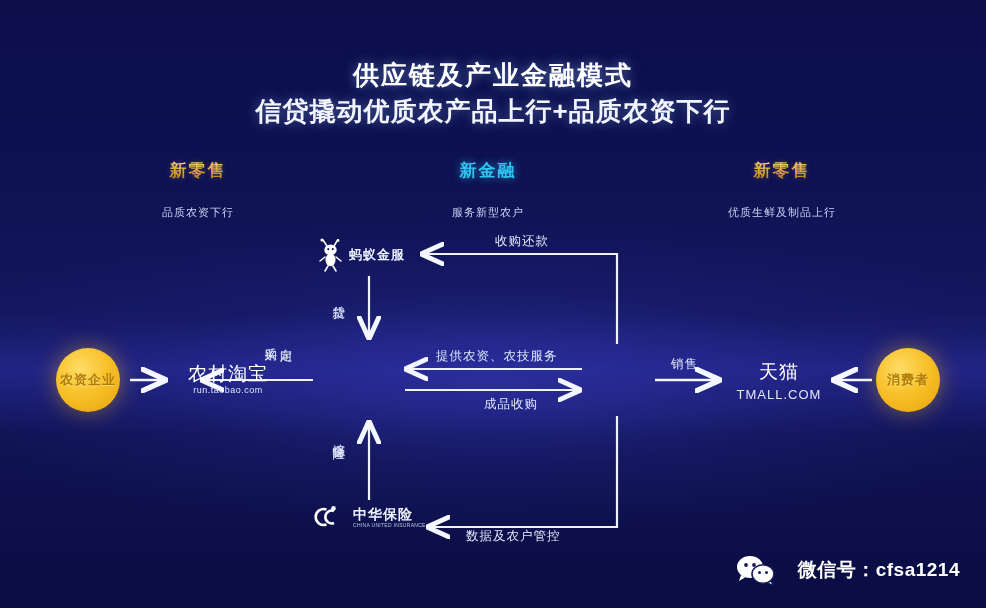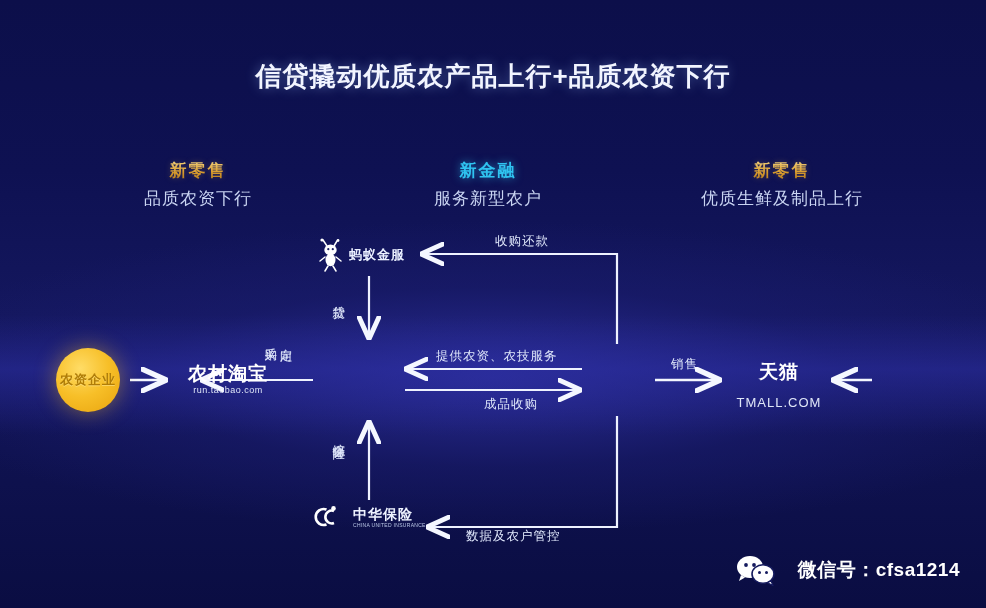--- a/index.html
+++ b/index.html
@@ -28,21 +28,21 @@
     text-shadow:0 0 12px rgba(150,190,255,.55);line-height:1.35;
   }
   .title-line2{
     font-size:26px;font-weight:bold;color:#f2f5ff;letter-spacing:1px;
     text-shadow:0 0 12px rgba(150,190,255,.45);line-height:1.45;
   }
 
   
   .sec{position:absolute;text-align:center;width:220px;}
   .sec-title{font-size:17px;font-weight:bold;letter-spacing:2px;line-height:1.3;}
-  .sec-sub{font-size:17px;color:#c9d4f2;letter-spacing:1px;margin-top:5px;}
+  .sec-sub{font-size:11px;color:#c9d4f2;letter-spacing:1px;margin-top:23px;}
   .gold-txt{
     color:#e3a83a;
     background:linear-gradient(180deg,#f6d98a 0%,#d99b2c 55%,#a9701a 100%);
     -webkit-background-clip:text;background-clip:text;-webkit-text-fill-color:transparent;
     text-shadow:0 0 6px rgba(220,170,70,.25);
   }
   .cyan-txt{color:#2fc3f0;text-shadow:0 0 9px rgba(47,195,240,.6);}
 
   
   .node{position:absolute;display:flex;align-items:center;justify-content:center;text-align:center;}
@@ -57,24 +57,24 @@
   .circle-cyan{
     width:66px;height:66px;border-radius:50%;
     background:radial-gradient(circle at 38% 32%, #6fe0ff 0%, #25b8ea 52%, #1697cf 100%);
     box-shadow:0 0 26px rgba(40,190,240,.5);
     color:#0a5f86;font-size:14px;font-weight:bold;line-height:1.12;letter-spacing:1px;
     display:flex;align-items:center;justify-content:center;
   }
   .circle-cyan.small-txt{font-size:12.5px;}
 
   .brand{color:#ffffff;text-align:center;line-height:1.05;}
-  .brand-cn{font-size:19px;font-weight:bold;letter-spacing:1px;}
+  .brand-cn{font-size:19px;font-weight:normal;letter-spacing:1px;}
   .brand-en{font-size:9px;letter-spacing:.5px;color:#dfe6f8;margin-top:2px;}
   .brand-tm .brand-cn{font-size:19px;}
-  .brand-tm .brand-en{font-size:13px;letter-spacing:1px;margin-top:14px;}
+  .brand-tm .brand-en{font-size:13px;letter-spacing:1px;margin-top:6px;}
 
   
   .lab{position:absolute;color:#dfe7fb;font-size:12.5px;letter-spacing:1px;white-space:nowrap;}
   .lab-v{position:absolute;color:#dfe7fb;font-size:12.5px;letter-spacing:1px;
          writing-mode:vertical-rl;text-orientation:upright;line-height:1.25;}
 
   
   svg.wires{position:absolute;inset:0;width:986px;height:608px;pointer-events:none;}
 
   
@@ -87,20 +87,21 @@
   
   .wechat{position:absolute;right:26px;bottom:22px;display:flex;align-items:center;gap:22px;margin-top:8px;}
   .wechat-text{font-size:19px;font-weight:bold;color:#ffffff;letter-spacing:.5px;}
 </style>
 </head>
 <body>
 
 <div class="stage">
 
   <div class="title-wrap">
+    <div class="title-line1">供应链及产业金融模式</div>
     <div class="title-line2">信贷撬动优质农产品上行+品质农资下行</div>
   </div>
 
   <div class="sec" style="left:88px;top:160px;">
     <div class="sec-title gold-txt">新零售</div>
     <div class="sec-sub">品质农资下行</div>
   </div>
   <div class="sec" style="left:378px;top:160px;">
     <div class="sec-title cyan-txt">新金融</div>
     <div class="sec-sub">服务新型农户</div>
@@ -150,20 +151,23 @@
     <div class="brand-en">run.taobao.com</div>
   </div>
 
 
 
   <div class="node brand brand-tm" style="left:722px;top:362px;width:114px;display:block;">
     <div class="brand-cn">天猫</div>
     <div class="brand-en">TMALL.COM</div>
   </div>
 
+  <div class="node" style="left:876px;top:348px;">
+    <div class="circle-gold">消费者</div>
+  </div>
 
   <div class="ant-logo" style="left:318px;top:238px;">
     <svg width="26" height="34" viewBox="0 0 26 34">
       <g stroke="#ffffff" stroke-width="1.5" fill="none" stroke-linecap="round">
         <line x1="5" y1="2" x2="9" y2="8"></line>
           <circle cx="4" cy="2" r="1.6" fill="#ffffff" stroke="none"></circle>
         <line x1="19" y1="3" x2="16" y2="8"></line>
           <circle cx="20" cy="2.5" r="1.4" fill="#ffffff" stroke="none"></circle>
       </g>
       <ellipse cx="12.5" cy="12" rx="6.2" ry="5.4" fill="#ffffff"></ellipse>

